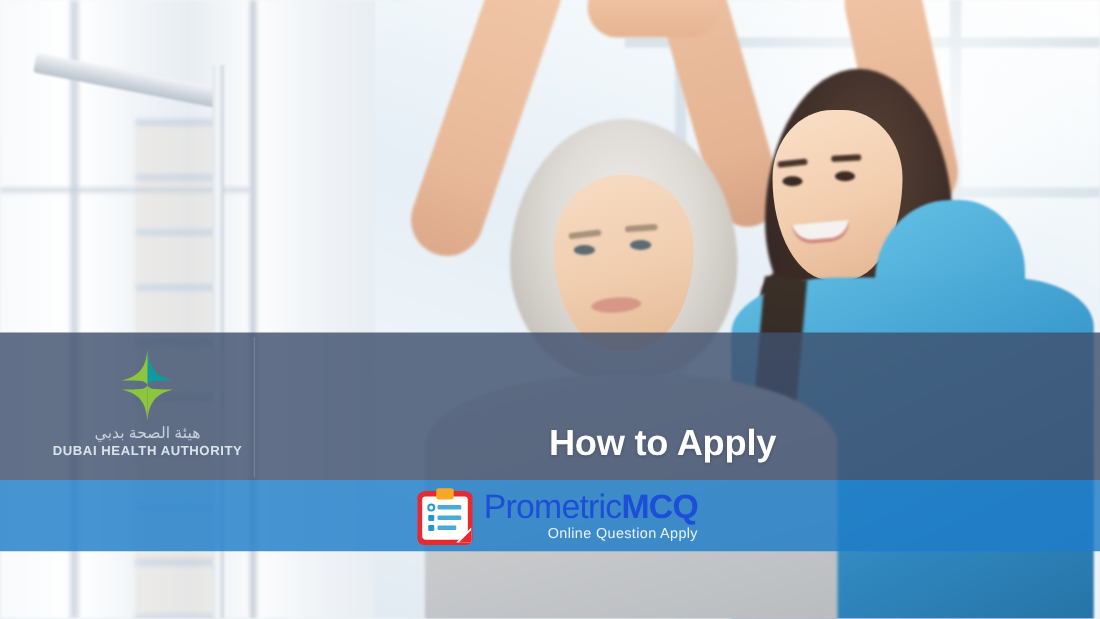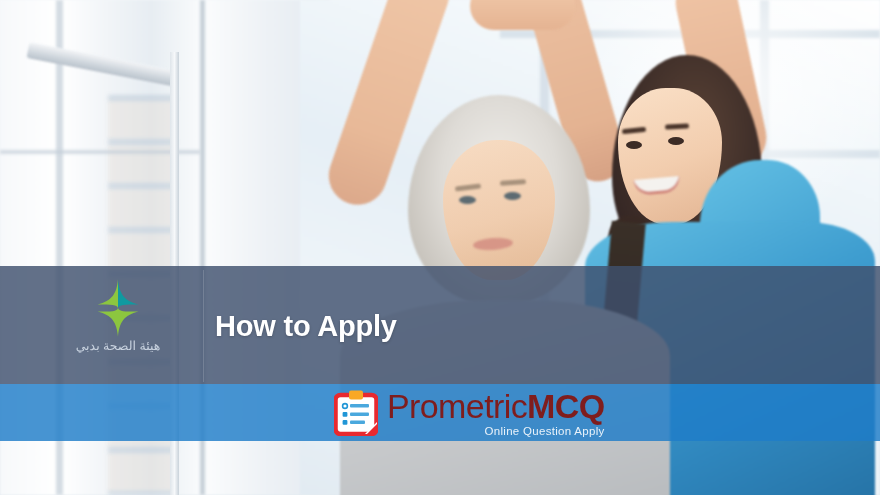--- a/index.html
+++ b/index.html
@@ -328,22 +328,22 @@
     width: 1px; height: 112px;
     background: rgba(255,255,255,.16);
   }
 
   
   .headline {
     position: absolute;
     left: 215px; top: 281px;
     width: 630px; height: 92px;
     display: flex;
-    flex-direction: column;
-    align-items: flex-start;
+    flex-direction: row;
+    align-items: flex-end;
     justify-content: center;
     text-align: center;
   }
   .headline-line {
     color: #ffffff;
     font-weight: bold;
     font-size: 29px;
     line-height: 1.22;
     letter-spacing: -.2px;
     text-shadow: 0 1px 3px rgba(0,0,0,.22);
@@ -364,22 +364,22 @@
     width: 44px; height: 46px;
     flex: none;
   }
   .pm-text {
     display: flex;
     flex-direction: column;
     justify-content: center;
     line-height: 1;
   }
   .pm-name {
-    font-size: 34px;
-    color: #7f1d1d;
+    font-size: 27px;
+    color: #1d4ed8;
     letter-spacing: -.6px;
     white-space: nowrap;
   }
   .pm-name .light { font-weight: normal; }
   .pm-name .bold  { font-weight: bold; }
   .pm-tag {
     margin-top: 3px;
     font-size: 11.5px;
     color: #e9f2fa;
     letter-spacing: .3px;
@@ -438,20 +438,21 @@
   <div class="band-dark"></div>
 
   <div class="dha-logo">
     <svg class="dha-star" viewBox="0 0 100 100">
       <path d="M50 2 C52 26 60 38 84 44 C60 44 52 44 50 50 Z" fill="#0f9aa0"></path>
       <path d="M50 2 C48 26 40 38 16 44 C40 44 48 44 50 50 Z" fill="#8cc63f"></path>
       <path d="M50 98 C52 74 60 62 84 56 C60 56 52 56 50 50 Z" fill="#8cc63f"></path>
       <path d="M50 98 C48 74 40 62 16 56 C40 56 48 56 50 50 Z" fill="#8cc63f"></path>
     </svg>
     <div class="dha-arabic">هيئة الصحة بدبي</div>
+    <div class="dha-en">DUBAI HEALTH AUTHORITY</div>
   </div>
   <div class="dha-divider"></div>
 
   <div class="headline">
     <div class="headline-line">How to Apply</div>
   </div>
 
   <div class="band-blue"></div>
 
   <div class="pm-logo">

